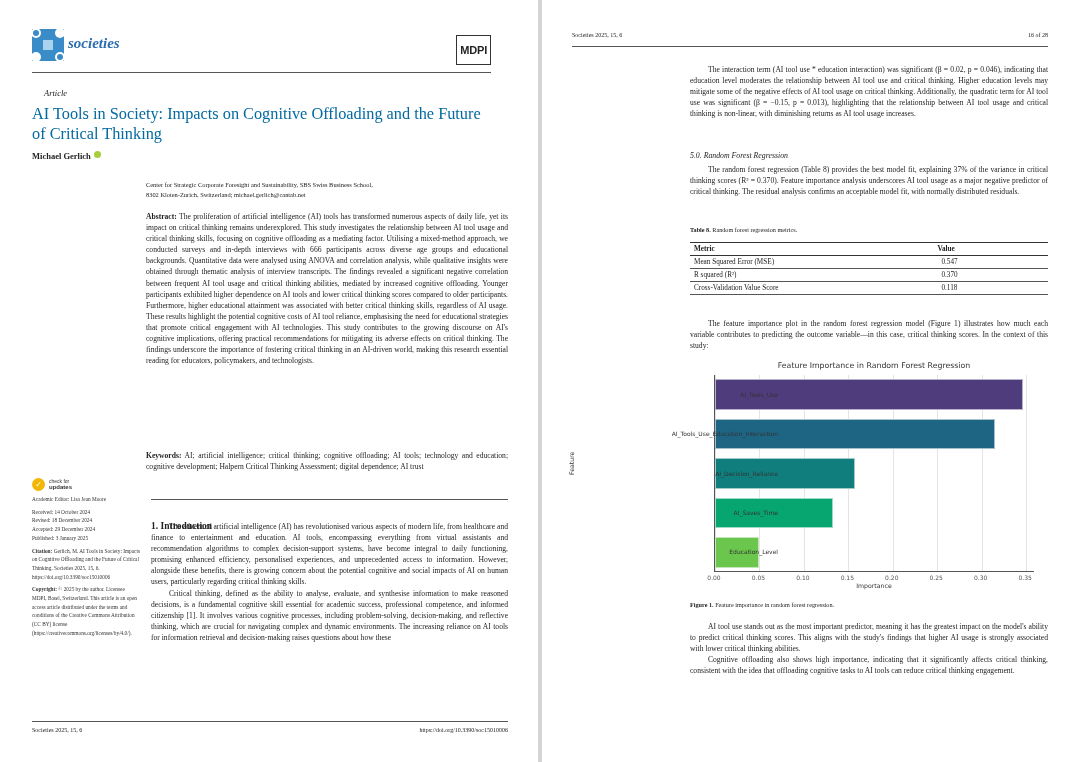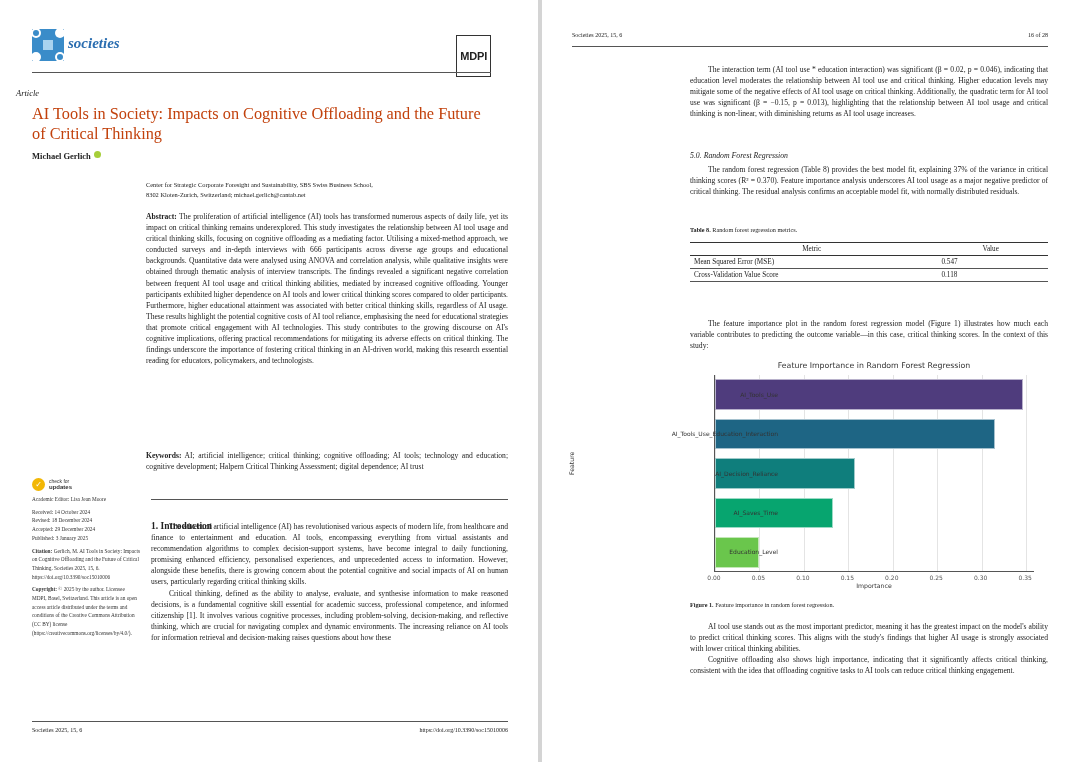--- a/index.html
+++ b/index.html
@@ -7,25 +7,25 @@
   body { font-family: "Liberation Serif", serif; color: #222; position: relative; }
 
   .page { position: absolute; top: 0; height: 762px; background: #fff; overflow: hidden; }
   #page-left { left: 0; width: 538px; }
   #page-right { left: 542px; width: 538px; }
 
   
   .hdr-left { position: absolute; left: 32px; top: 29px; width: 459px; height: 44px; }
   .logo { position: absolute; left: 0; top: 0; width: 32px; height: 32px; }
   .journal-name { position: absolute; left: 36px; top: 6px; font-style: italic; font-weight: bold; color: #2a6db0; font-size: 15px; }
-  .mdpi { position: absolute; right: 0; top: 6px; font-family: "Liberation Sans", sans-serif; font-weight: bold; font-size: 11px; border: 1.5px solid #333; padding: 14px 3px; letter-spacing: -0.2px; }
+  .mdpi { position: absolute; right: 0; top: 6px; font-family: "Liberation Sans", sans-serif; font-weight: bold; font-size: 11px; border: 1.5px solid #333; padding: 8px 3px; letter-spacing: -0.2px; }
   .rule-top { position: absolute; left: 32px; top: 72px; width: 459px; height: 1px; background: #555; }
 
-  .article-type { position: absolute; left: 16px; top: 88px; font-style: italic; font-size: 8.5px; }
-  .paper-title { position: absolute; left: 32px; top: 104px; width: 460px; font-size: 16.3px; line-height: 20px; color: #c2410c; }
+  .article-type { position: absolute; left: 44px; top: 88px; font-style: italic; font-size: 8.5px; }
+  .paper-title { position: absolute; left: 32px; top: 104px; width: 460px; font-size: 16.3px; line-height: 20px; color: #0369a1; }
   .author { position: absolute; left: 32px; top: 151px; font-size: 8.5px; font-weight: bold; }
   .orcid { display: inline-block; width: 7px; height: 7px; border-radius: 50%; background: #a6ce39; margin-left: 3px; vertical-align: 1px; }
   .affil { position: absolute; left: 146px; top: 180px; width: 340px; font-size: 6.4px; line-height: 10px; }
 
   .body-text { font-size: 7.6px; line-height: 11.1px; text-align: justify; }
   .abstract { position: absolute; left: 146px; top: 211px; width: 362px; }
   .keywords { position: absolute; left: 146px; top: 450px; width: 362px; }
   .b { font-weight: bold; }
   .rule-mid { position: absolute; left: 151px; top: 499px; width: 357px; height: 1px; background: #555; }
 
@@ -46,21 +46,21 @@
 
   
   .hdr-right-l { position: absolute; left: 30px; top: 32px; font-size: 6px; }
   .hdr-right-r { position: absolute; right: 32px; top: 32px; font-size: 6px; }
   .rule-right { position: absolute; left: 30px; top: 46px; width: 476px; height: 1px; background: #555; }
   .rp-text { position: absolute; left: 148px; width: 358px; }
   .subsec { position: absolute; left: 148px; top: 151px; font-size: 7.8px; font-style: italic; }
 
   .tbl-caption { position: absolute; left: 148px; top: 226px; font-size: 6.2px; }
   table.metrics { position: absolute; left: 148px; top: 242px; width: 358px; border-collapse: collapse; font-size: 7.2px; }
-  table.metrics th { font-weight: normal; text-align: center; padding: 2px 4px; border-top: 1px solid #333; border-bottom: 1px solid #333; }
+  table.metrics th { font-weight: bold; text-align: left; padding: 2px 4px; border-top: 1px solid #333; border-bottom: 1px solid #333; }
   table.metrics td { padding: 2px 4px; border-bottom: 1px solid #555; }
   table.metrics td.val { padding-left: 8px; }
 
   
   .chart { position: absolute; left: 0; top: 355px; width: 606px; height: 240px; font-family: "DejaVu Sans", sans-serif; }
   .chart-title { position: absolute; left: 172px; top: 6px; width: 320px; text-align: center; font-size: 7.8px; color: #333; }
   .plot { position: absolute; left: 172px; top: 20px; width: 320px; height: 197px; border-left: 1px solid #555; border-bottom: 1px solid #555; }
   .gridline { position: absolute; top: 0; bottom: 0; width: 1px; background: #e4e4e4; }
   .bar { position: absolute; left: 0; height: 30px; border: 1px solid rgba(255,255,255,0.6); }
   .ylabel-item { position: absolute; right: 370px; font-size: 6px; color: #333; white-space: nowrap; text-align: right; }
@@ -167,20 +167,24 @@
         <th style="width:68%">Metric</th>
         <th>Value</th>
       </tr>
     </thead>
     <tbody>
       <tr>
         <td>Mean Squared Error (MSE)</td>
         <td class="val">0.547</td>
       </tr>
       <tr>
+        <td>R squared (R²)</td>
+        <td class="val">0.370</td>
+      </tr>
+      <tr>
         <td>Cross-Validation Value Score</td>
         <td class="val">0.118</td>
       </tr>
     </tbody>
   </table>
 
   <p class="rp-text body-text indent" style="top:318px">The feature importance plot in the random forest regression model (Figure 1) illustrates how much each variable contributes to predicting the outcome variable—in this case, critical thinking scores. In the context of this study:</p>
 
   <div class="chart">
     <div class="chart-title">Feature Importance in Random Forest Regression</div>

